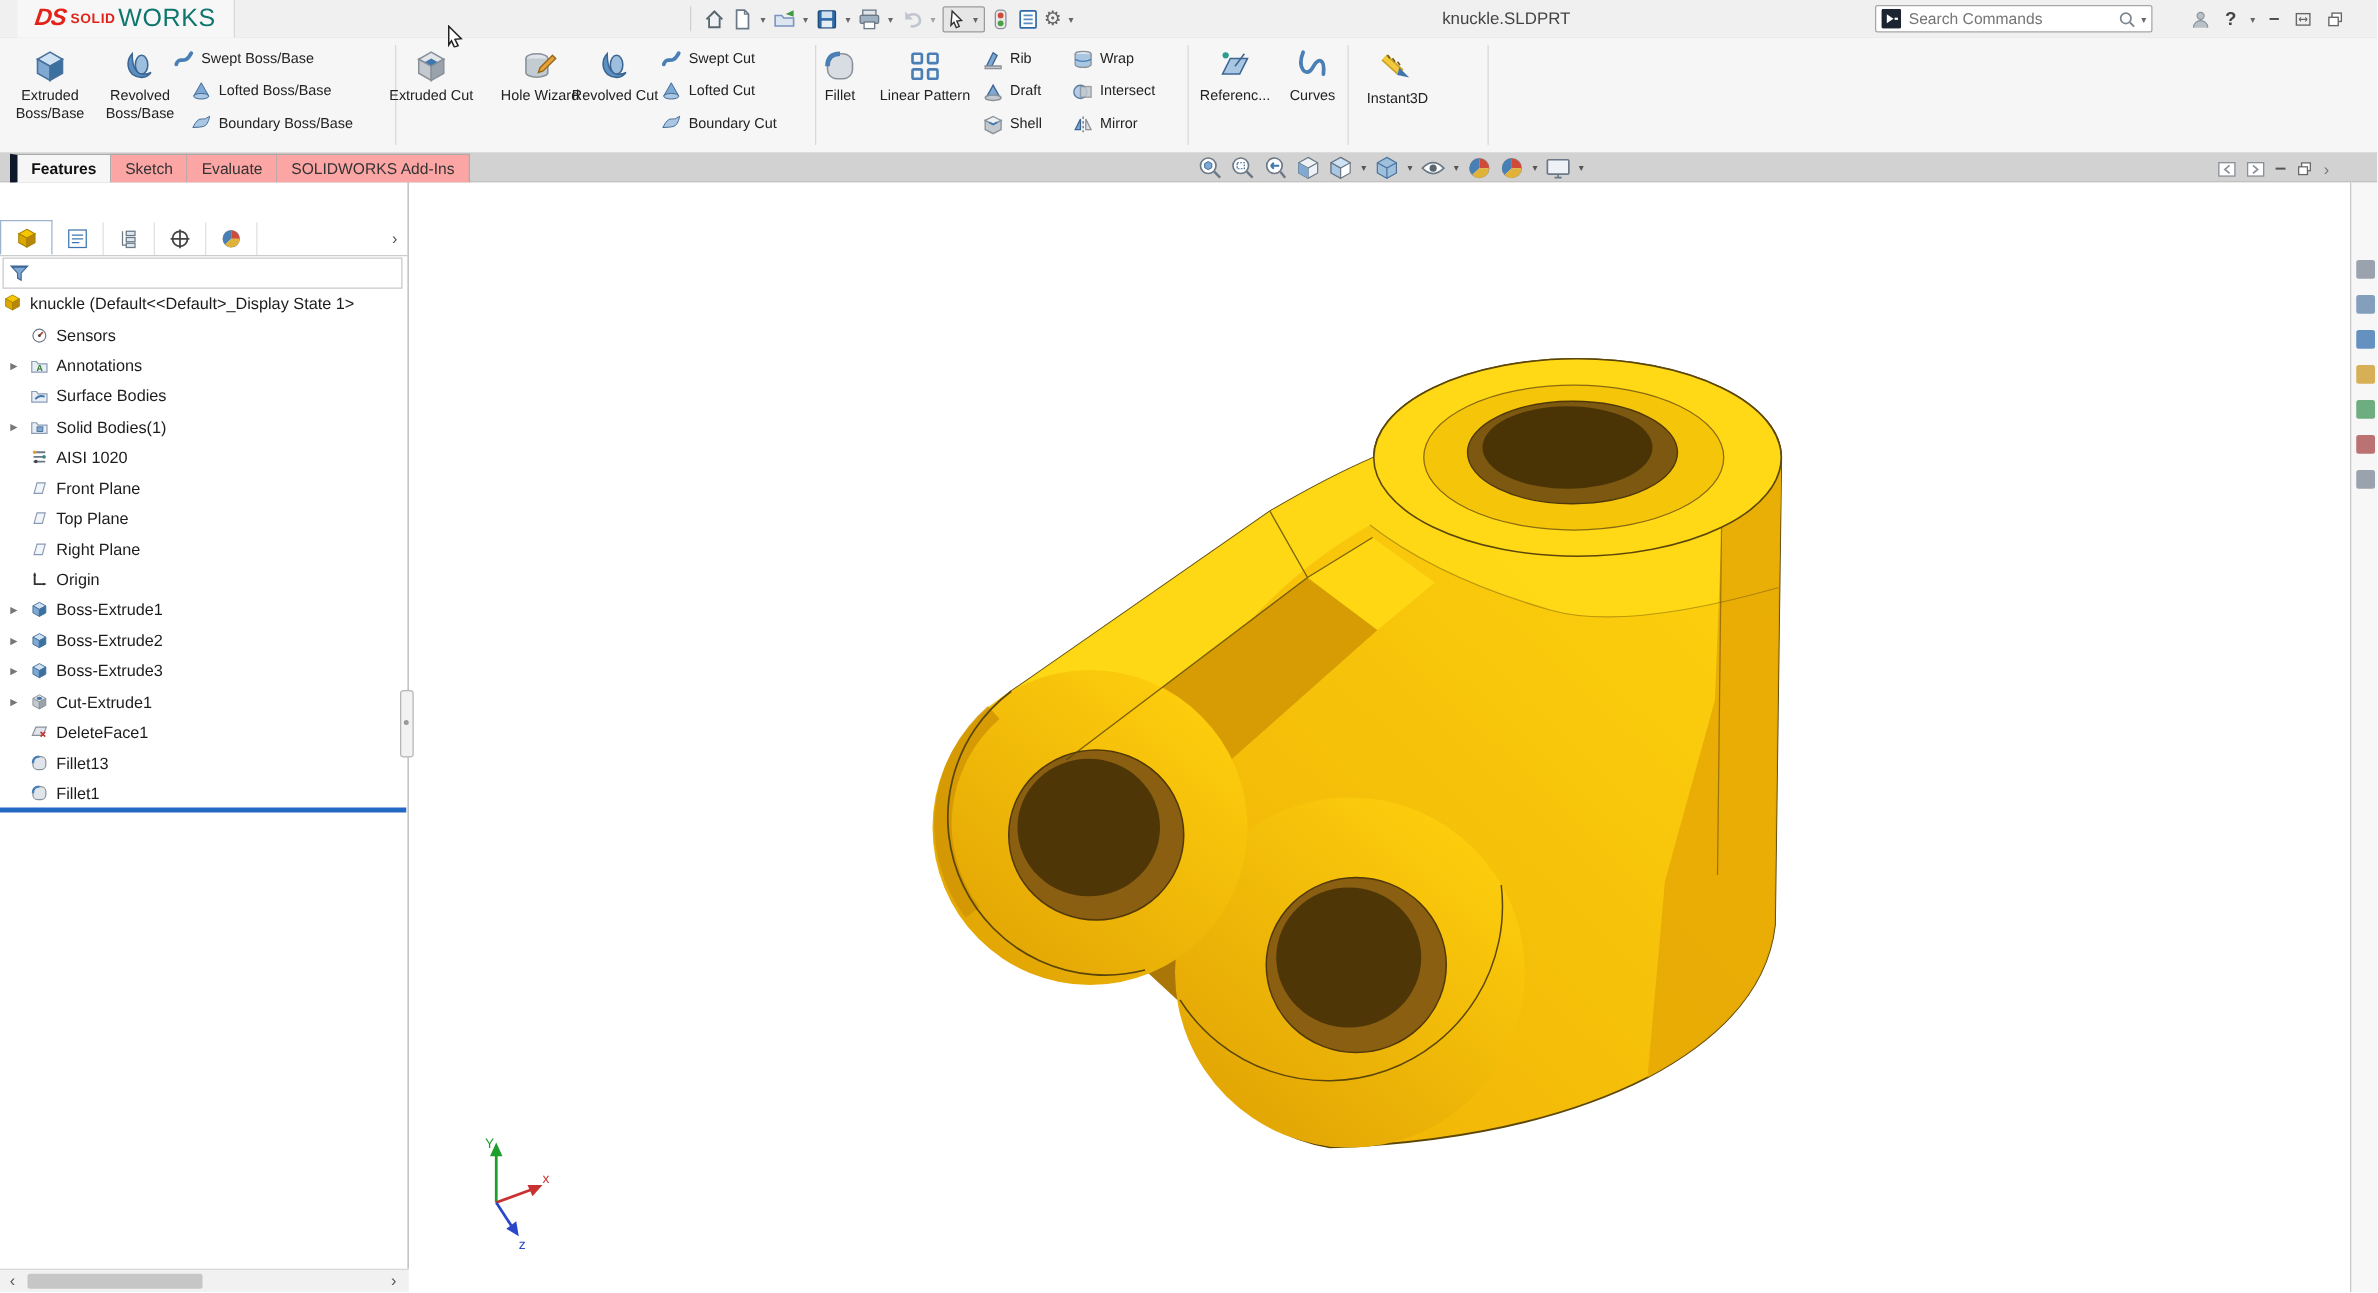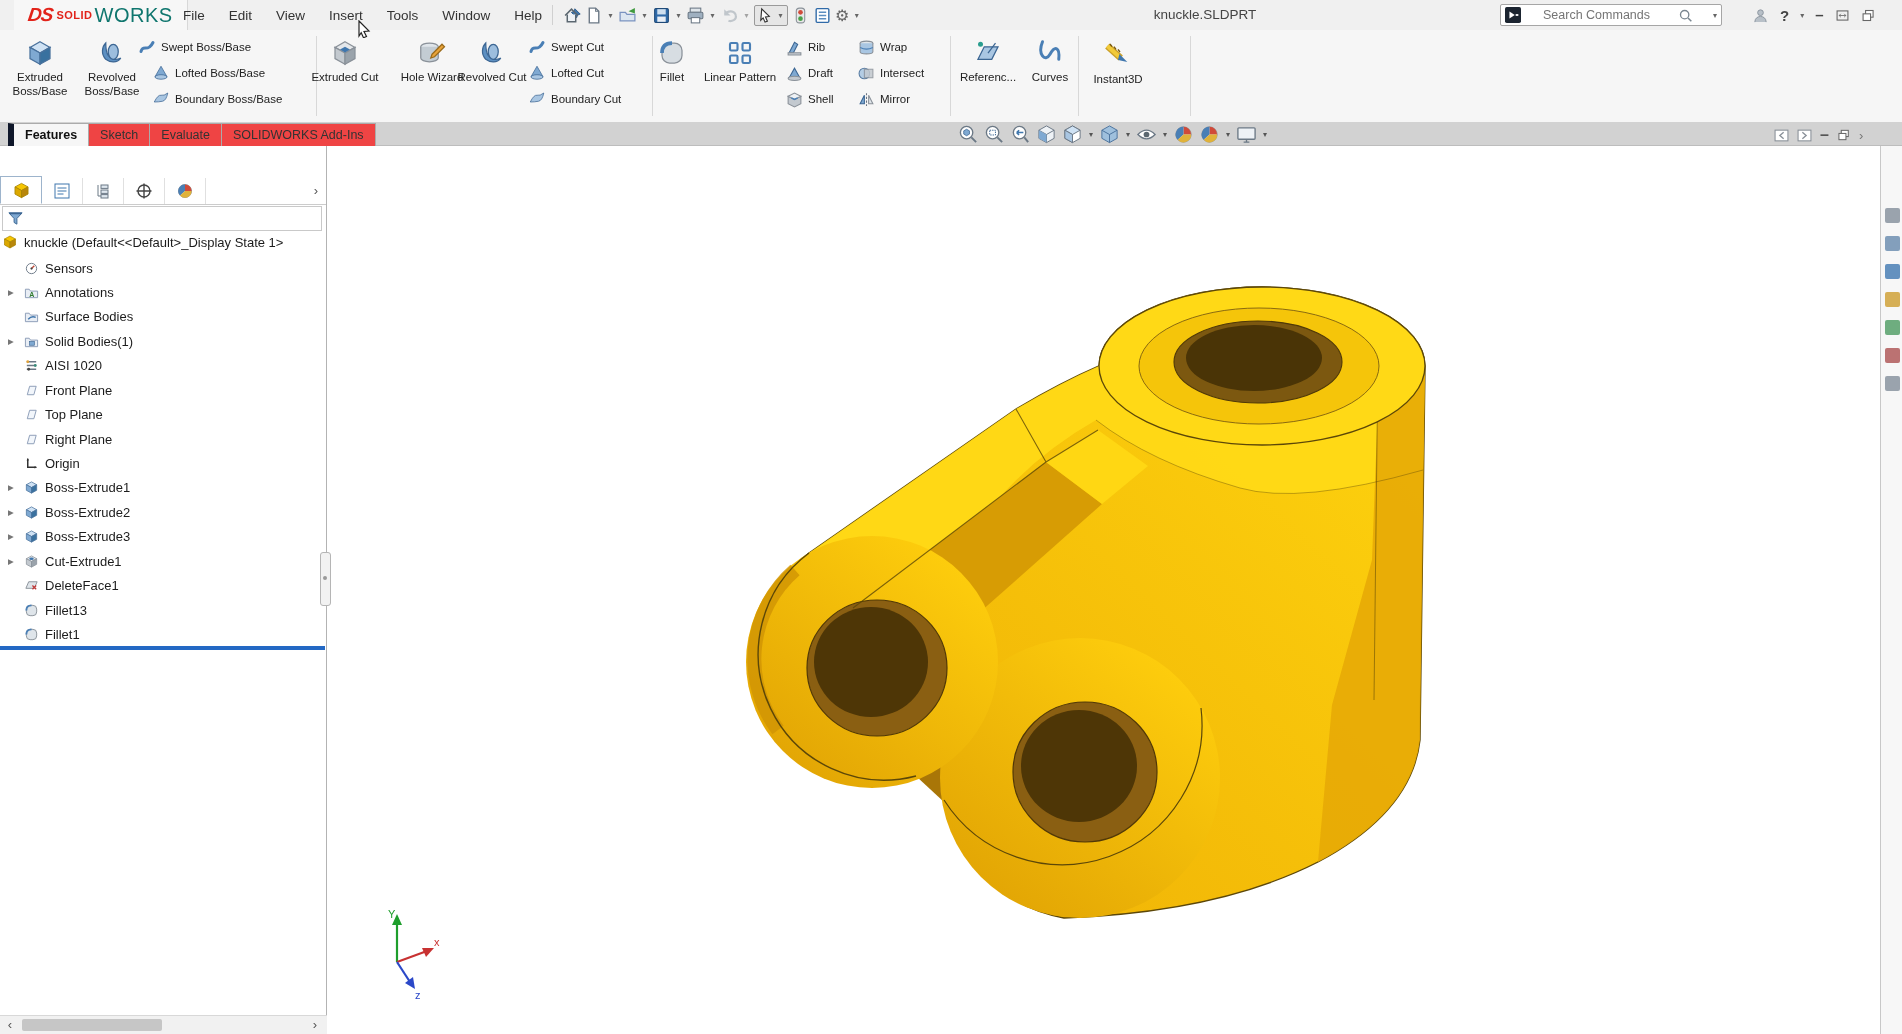--- a/index.html
+++ b/index.html
@@ -11,38 +11,38 @@
   .logo .ds{color:#e2231a;font-weight:bold;font-style:italic;font-size:19px;transform:skewX(-8deg);letter-spacing:-1px;}
   .logo .solid{color:#e2231a;font-weight:bold;font-size:11px;letter-spacing:.5px;}
   .logo .works{color:#0f766e;font-weight:normal;font-size:20px;letter-spacing:.5px;margin-left:-2px;}
   .menus{position:absolute;left:183px;top:0;height:30px;display:flex;align-items:center;gap:24px;font-size:13.5px;color:#333;}
   .menus span{cursor:default;}
   .qat{position:absolute;left:552px;top:2px;height:26px;display:flex;align-items:center;gap:3px;}
   .qat .caret{font-size:8px;color:#666;width:9px;text-align:center;}
   .qat .grayed{opacity:.55;}
   .selbox{display:flex;align-items:center;border:1px solid #9a9a9a;background:#e6e6e6;border-radius:2px;padding:1px 2px;gap:2px;}
   .doc-title{position:absolute;left:1100px;top:7px;width:210px;text-align:center;font-size:13.5px;color:#444;}
-  .search{position:absolute;left:1500px;top:4px;width:222px;height:22px;background:#fff;border:1px solid #a6a6a6;border-radius:2px;display:flex;align-items:center;gap:20px;padding:0 4px;box-sizing:border-box;}
+  .search{position:absolute;left:1500px;top:4px;width:222px;height:22px;background:#fff;border:1px solid #a6a6a6;border-radius:2px;display:flex;align-items:center;gap:4px;padding:0 4px;box-sizing:border-box;}
   .search input{border:none;outline:none;flex:1;font-size:12.5px;color:#555;font-family:"Liberation Sans",sans-serif;background:transparent;min-width:0;}
   .winicons{position:absolute;left:1752px;top:3px;height:24px;display:flex;align-items:center;gap:11px;color:#555;}
   .winicons .q{font-size:15px;font-weight:bold;color:#444;}
   .winicons .caret{font-size:8px;color:#666;}
   .winicons .min{font-size:15px;font-weight:bold;color:#444;line-height:10px;}
   
   .ribbon{position:absolute;left:0;top:30px;width:1902px;height:92px;background:#f6f6f6;border-bottom:1px solid #d5d5d5;}
   .rsep{position:absolute;top:6px;height:80px;width:1px;background:#d8d8d8;}
   .rbig{position:absolute;top:6px;width:76px;text-align:center;cursor:default;}
   .rbig .ricon{display:block;margin:2px auto 0;}
   .rbig .rlabel{margin-top:2px;font-size:11.5px;line-height:14px;color:#222;}
   .rsmall{position:absolute;height:20px;display:flex;align-items:center;gap:5px;font-size:11.5px;color:#222;cursor:default;white-space:nowrap;}
   .rcaret{position:absolute;top:101px;font-size:8px;color:#666;}
   
   .tabbar{position:absolute;left:0;top:122px;width:1902px;height:24px;background:#d2d2d2;border-bottom:1px solid #bdbdbd;box-sizing:border-box;}
   .tabs{position:absolute;left:8px;top:1px;display:flex;}
-  .tab{height:22px;line-height:22px;padding:0 11px;font-size:12.5px;color:#333;background:#ef4444;border:1px solid #ababab;border-left:none;cursor:default;}
+  .tab{height:22px;line-height:22px;padding:0 11px;font-size:12.5px;color:#333;background:#fca5a5;border:1px solid #ababab;border-left:none;cursor:default;}
   .tab:first-child{border-left:6px solid #0f172a;}
   .tab.active{background:#f6f6f6;font-weight:bold;color:#111;}
   .headsup{position:absolute;left:958px;top:1px;height:22px;display:flex;align-items:center;gap:5px;}
   .headsup .hcaret{font-size:8px;color:#555;margin:0 1px;}
   .panectl{position:absolute;top:4px;display:flex;align-items:center;gap:8px;left:1774px;color:#777;}
   
   .leftpanel{position:absolute;left:0;top:146px;width:327px;height:869px;background:#fff;border-right:1px solid #b3b3b3;box-sizing:border-box;}
   .ptabs{position:absolute;left:0;top:31px;width:326px;height:27px;border-bottom:1px solid #cccccc;display:flex;align-items:flex-end;}
   .ptab{width:40px;height:26px;display:flex;align-items:center;justify-content:center;border-right:1px solid #e0e0e0;cursor:default;}
   .ptab.active{background:#fff;border:1px solid #9db4cc;border-bottom:1px solid #fff;}
@@ -346,32 +346,20 @@
 </svg>
 
 <div id="app">
 
   <div class="titlebar">
     <div class="logo">
       <span class="ds">DS</span>
       <span class="solid">SOLID</span>
         <span class="works">WORKS</span>
     </div>
-    <nav class="menus">
-      <span>File</span>
-      <span>Edit</span>
-      <span>View</span>
-      <span>Insert</span>
-      <span>Tools</span>
-      <span>Window</span>
-      <span>Help</span>
-      <svg width="16" height="16">
-          <use href="#q-pin"></use>
-        </svg>
-    </nav>
     <div class="qat">
       <div style="width:1px;height:20px;background:#d0d0d0;margin-right:6px"></div>
       <svg width="19" height="19">
           <use href="#q-home"></use>
         </svg>
       <svg width="19" height="19">
           <use href="#q-new"></use>
         </svg>
         <span class="caret">▾</span>
       <svg width="19" height="19">

